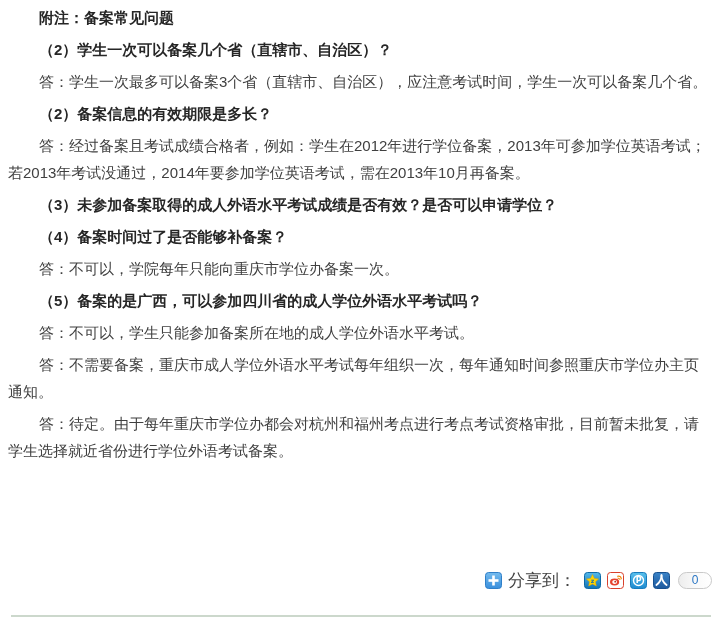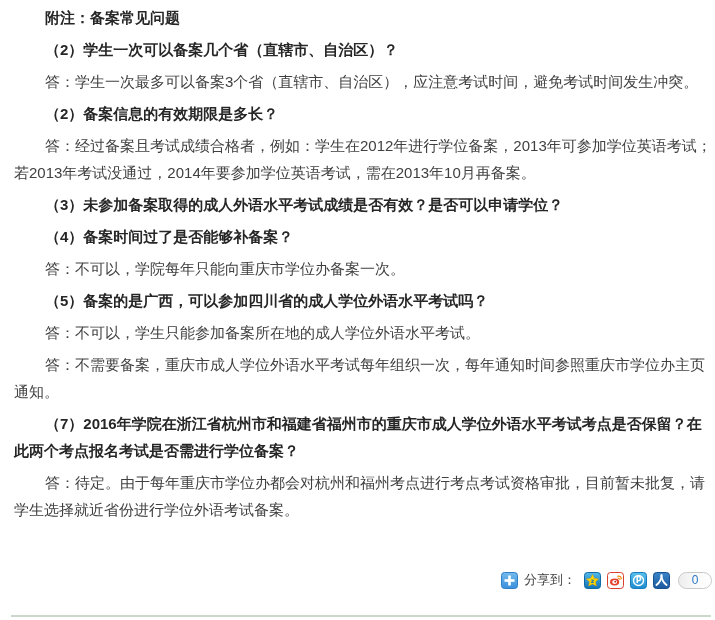--- a/index.html
+++ b/index.html
@@ -8,21 +8,21 @@
     font-family:"Liberation Sans","DejaVu Sans",sans-serif;
     -webkit-font-smoothing:antialiased;
   }
   .page{
     position:relative;
     width:715px;height:620px;
     overflow:hidden;
     background:#ffffff;
   }
   .content{
-    padding:4px 2px 0 14px;
+    padding:4px 2px 0 8px;
   }
   .content p{
     margin:0 0 5px 0;
     font-size:15px;
     line-height:27px;
     color:#404040;
     text-indent:31px;
   }
   .content p.title,
   .content p.question{
@@ -33,21 +33,21 @@
   .share-bar{
     position:absolute;
     top:571px;
     right:3px;
     height:18px;
     display:flex;
     align-items:center;
     gap:6px;
   }
   .share-label{
-    font-size:13px;
+    font-size:17px;
     color:#444444;
     white-space:nowrap;
     margin-right:2px;
   }
   .share-plus{margin-right:0;}
   .sicon{
     width:17px;height:17px;
     display:inline-block;
     cursor:pointer;
     flex:0 0 auto;
@@ -77,36 +77,35 @@
   }
 </style>
 </head>
 <body>
 
 <div class="page">
   <div class="content">
     <p class="title">附注：备案常见问题</p>
 
     <p class="question">（2）学生一次可以备案几个省（直辖市、自治区）？</p>
-    <p class="answer">答：学生一次最多可以备案3个省（直辖市、自治区），应注意考试时间，避免考试时间发生冲突。</p>
+    <p class="answer">答：学生一次最多可以备案3个省（直辖市、自治区），应注意考试时间，学生一次可以备案几个省。</p>
 
     <p class="question">（2）备案信息的有效期限是多长？</p>
     <p class="answer">答：经过备案且考试成绩合格者，例如：学生在2012年进行学位备案，2013年可参加学位英语考试；若2013年考试没通过，2014年要参加学位英语考试，需在2013年10月再备案。</p>
 
     <p class="question">（3）未参加备案取得的成人外语水平考试成绩是否有效？是否可以申请学位？</p>
 
     <p class="question">（4）备案时间过了是否能够补备案？</p>
     <p class="answer">答：不可以，学院每年只能向重庆市学位办备案一次。</p>
 
     <p class="question">（5）备案的是广西，可以参加四川省的成人学位外语水平考试吗？</p>
     <p class="answer">答：不可以，学生只能参加备案所在地的成人学位外语水平考试。</p>
 
     <p class="answer">答：不需要备案，重庆市成人学位外语水平考试每年组织一次，每年通知时间参照重庆市学位办主页通知。</p>
 
-    <p class="question">（7）2016年学院在浙江省杭州市和福建省福州市的重庆市成人学位外语水平考试考点是否保留？在此两个考点报名考试是否需进行学位备案？</p>
     <p class="answer">答：待定。由于每年重庆市学位办都会对杭州和福州考点进行考点考试资格审批，目前暂未批复，请学生选择就近省份进行学位外语考试备案。</p>
   </div>
 
   <div class="share-bar">
     <span class="sicon share-plus">
       <svg width="17" height="17" viewBox="0 0 17 17">
         <defs>
           <linearGradient id="gplus" x1="0" y1="0" x2="0" y2="1">
             <stop offset="0" stop-color="#74bbee"></stop>
               <stop offset="1" stop-color="#3a8fdc"></stop>

